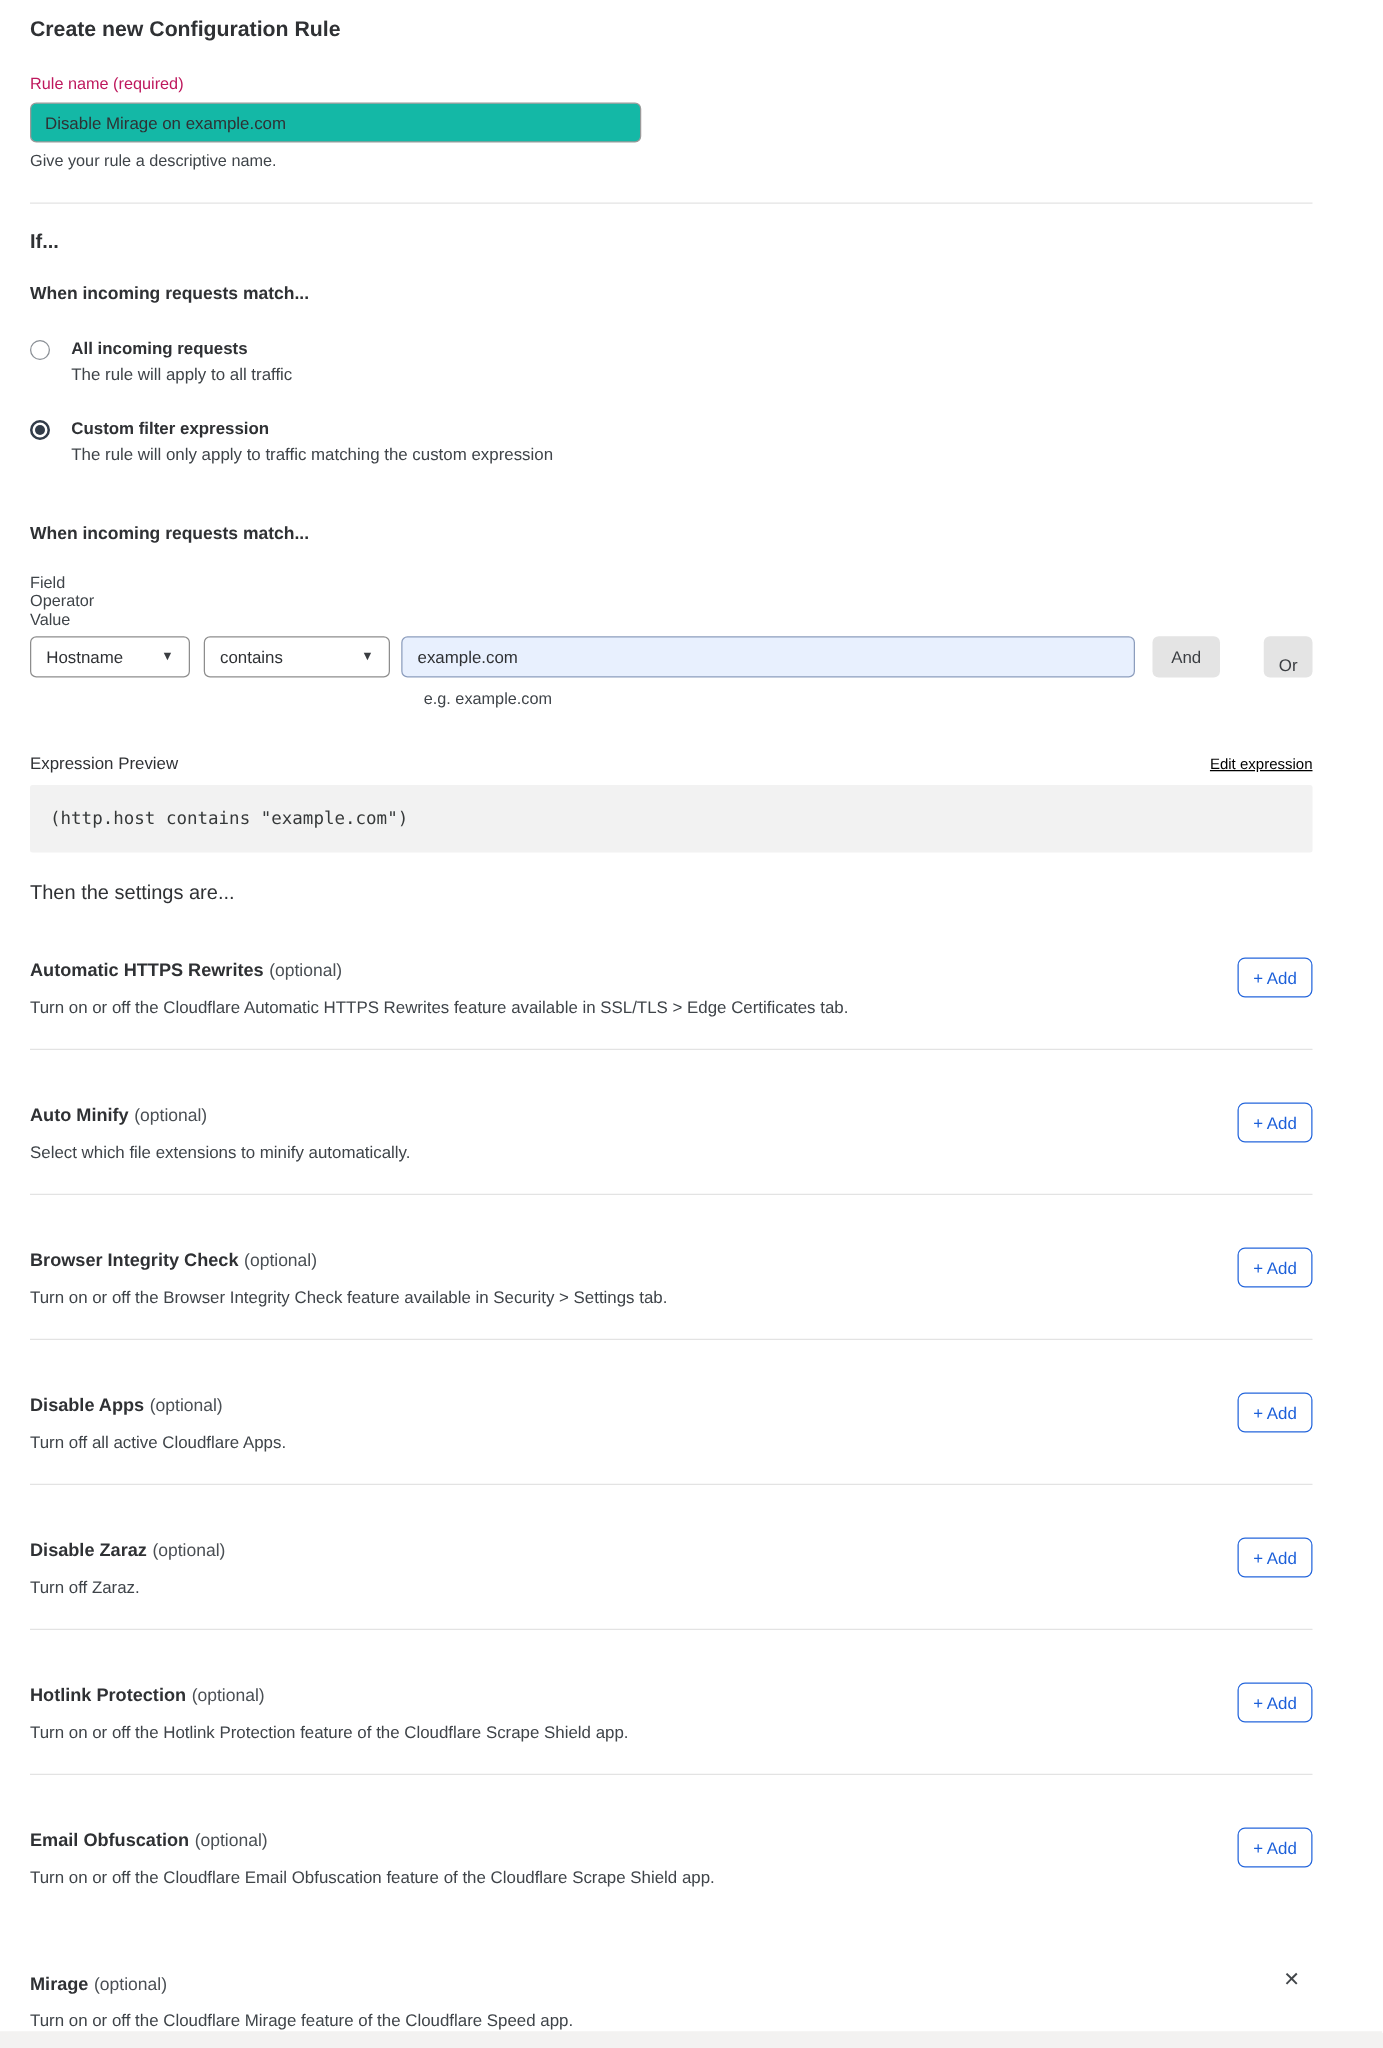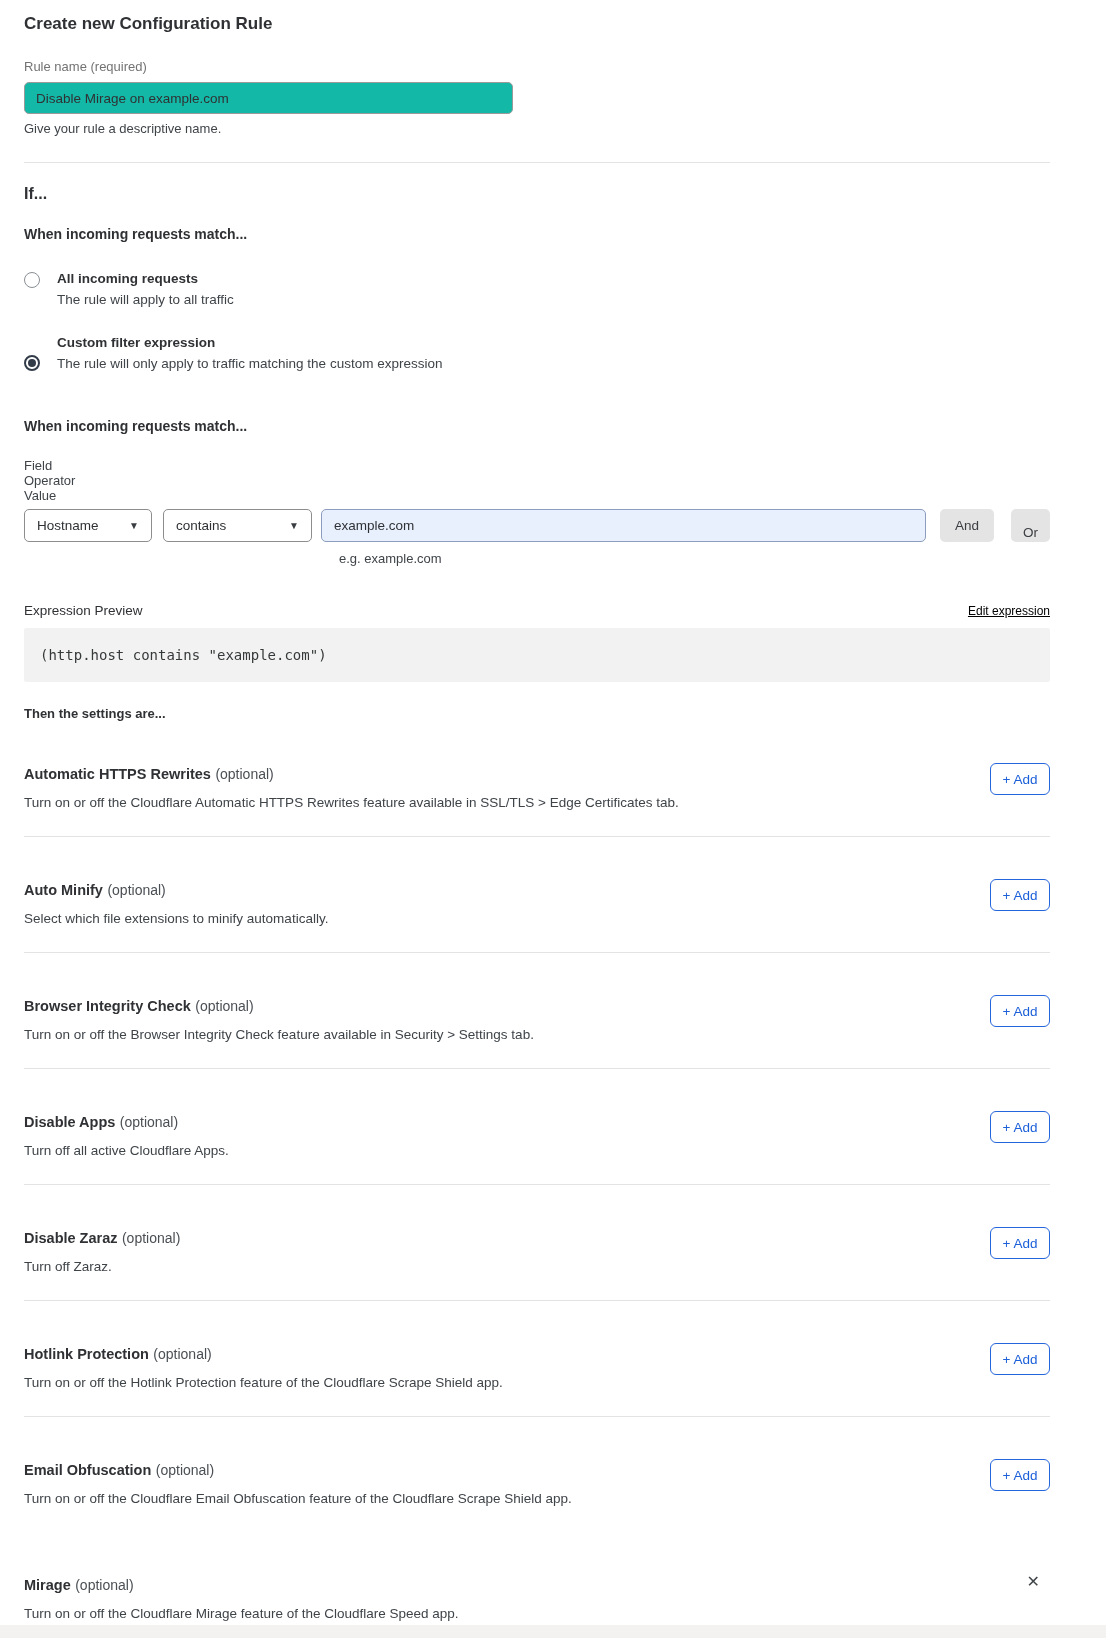--- a/index.html
+++ b/index.html
@@ -8,36 +8,36 @@
     font-family: "Liberation Sans", "DejaVu Sans", sans-serif;
     background: #ffffff;
     color: #36393a;
     position: relative;
     overflow: hidden;
   }
   .container { padding: 14px 56px 0 24px; }
 
   
   .page-title { font-size: 17px; font-weight: 700; color: #2f3134; }
-  .field-label { font-size: 13px; color: #737373; margin-top: 25px; }
+  .field-label { font-size: 13px; color: #be185d; margin-top: 25px; }
   .text-input {
     margin-top: 8px; width: 489px; height: 32px;
     border: 1px solid #9a9a9a; border-radius: 5px;
     padding: 0 11px; font-size: 13.5px; color: #2f3134;
     font-family: inherit; background: #14b8a6; display: block; outline: none;
   }
   .helper { font-size: 13px; color: #3f4449; margin-top: 7px; }
   .divider { border: none; border-top: 1px solid #e3e3e3; margin-top: 26px; }
 
   .h-if { font-size: 16px; font-weight: 700; margin-top: 22px; color: #2f3134; }
   .h-sub { font-size: 14px; font-weight: 700; margin-top: 23px; color: #2f3134; }
 
   
   .radio-row { display: flex; margin-top: 29px; cursor: pointer; }
-  .radio-row + .radio-row { margin-top: 28px; align-items: flex-end; }
+  .radio-row + .radio-row { margin-top: 28px; }
   .radio-dot {
     width: 16px; height: 16px; border-radius: 50%;
     border: 1.5px solid #8a8f95; background: #fff;
     flex: 0 0 16px; margin-top: 1px; position: relative;
   }
   .radio-row.selected .radio-dot { border: 2px solid #323c49; }
   .radio-row.selected .radio-dot::after {
     content: ""; position: absolute; left: 2px; top: 2px;
     width: 8px; height: 8px; border-radius: 50%; background: #323c49;
   }
@@ -62,35 +62,35 @@
   .value-input {
     flex: 1; height: 33px; border: 1px solid #8c9dbd; border-radius: 5px;
     background: #e8f0fe; padding: 0 12px; font-size: 13.5px; color: #2f3134;
     font-family: inherit; outline: none;
   }
   .cond-btn {
     border: none; border-radius: 5px; background: #e4e4e4; color: #3b3e42;
     font-size: 13.5px; font-family: inherit; cursor: pointer; height: 33px;
   }
   .btn-and { margin-left: 14px; padding: 0 15px; }
-  .btn-or  { margin-left: 17px; padding: 16px 12px; }
+  .btn-or  { margin-left: 35px; padding: 16px 12px; }
   .eg-helper { font-size: 13px; color: #3f4449; margin-top: 9px; margin-left: 315px; }
 
   
   .preview-row { display: flex; justify-content: space-between; align-items: flex-end; margin-top: 37px; }
   .preview-label { font-size: 13.5px; color: #2f3134; }
   .edit-link { font-size: 12px; color: #000000; text-decoration: underline; cursor: pointer; padding-left: 30px; }
   .code-block {
     margin-top: 10px; background: #f2f2f2; border-radius: 2px;
     padding: 19px 16px; font-family: "DejaVu Sans Mono", "Liberation Mono", monospace;
     font-size: 14px; color: #36393a;
   }
 
   
-  .then-heading { font-size: 13px; font-weight: 700; margin-top: 24px; color: #2f3134; }
+  .then-heading { font-size: 16px; font-weight: 400; margin-top: 24px; color: #2f3134; }
   .setting-row { position: relative; padding: 44px 0 26px 0; }
   .setting-row + .setting-row { border-top: 1px solid #e3e3e3; }
   .setting-name { font-size: 14.5px; font-weight: 700; color: #2f3134; }
   .setting-optional { font-size: 14px; font-weight: 400; color: #4a4f54; }
   .setting-desc { font-size: 13.5px; color: #3f4449; margin-top: 12px; }
   .add-btn {
     position: absolute; right: 0; top: 42px;
     width: 60px; height: 32px; background: #fff;
     border: 1px solid #2566dc; border-radius: 6px;
     color: #1b5fd9; font-size: 13.5px; font-family: inherit; cursor: pointer;

